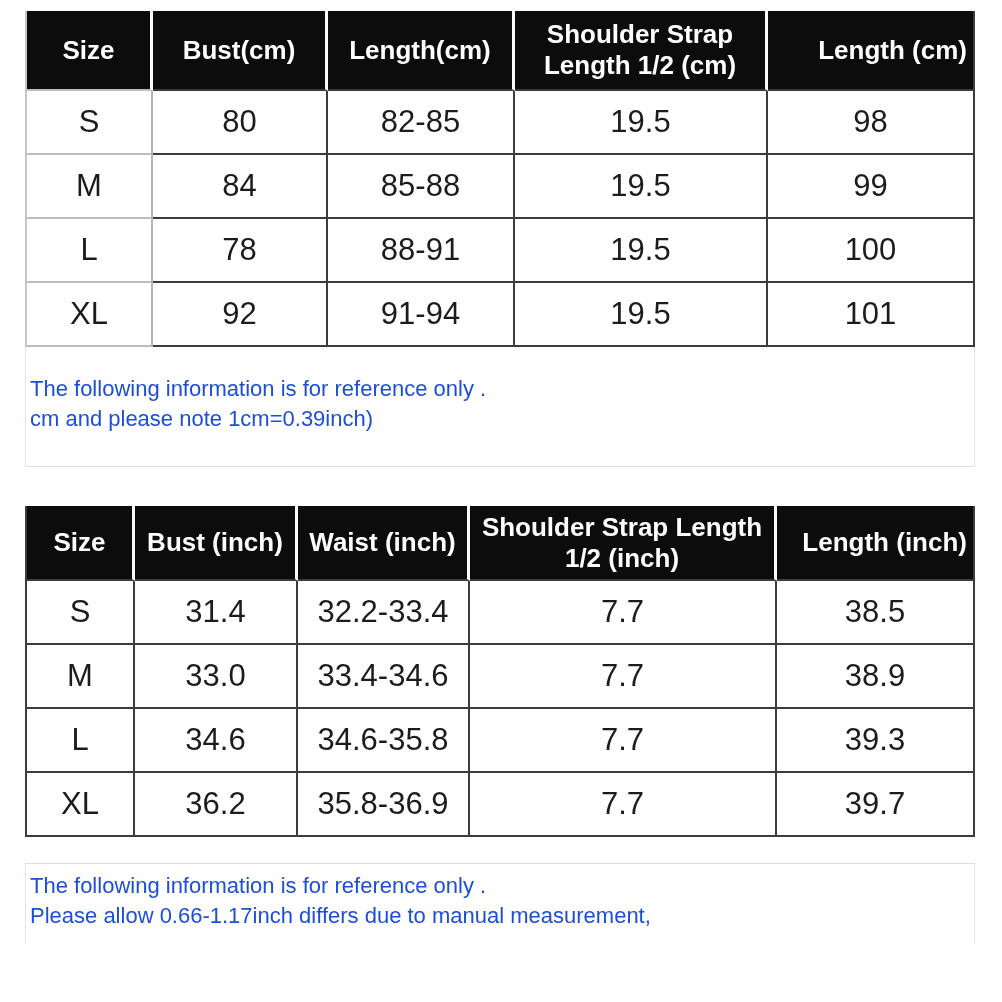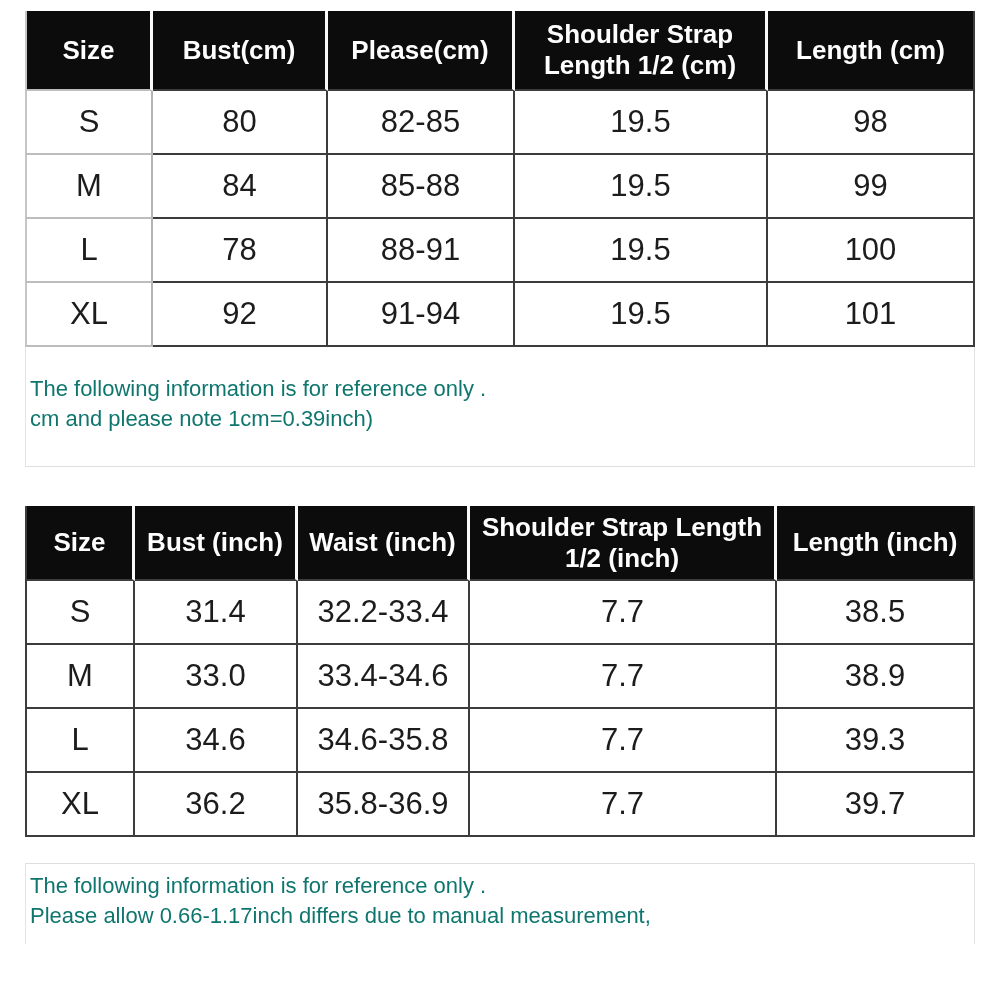--- a/index.html
+++ b/index.html
@@ -26,21 +26,21 @@
     color: #fefefe;
     font-weight: bold;
     font-size: 26px;
     line-height: 31px;
     text-align: center;
     vertical-align: middle;
     border-right: 3px solid #fafafa;
     border-bottom: 2px solid #3c3c3c;
     padding: 0 6px;
   }
-  table.sz th:last-child { border-right: 2px solid #3c3c3c; }
+  table.sz th:last-child { border-right: 2px solid #3c3c3c; text-align: right; }
   table.sz td {
     background: #ffffff;
     color: #1c1c1c;
     font-size: 31px;
     text-align: center;
     vertical-align: middle;
     border-right: 2px solid #3c3c3c;
     border-bottom: 2px solid #3c3c3c;
     padding: 0 2px;
     overflow: hidden;
@@ -67,21 +67,21 @@
   .t2 col.c0 { width: 110px; }
   .t2 col.c1 { width: 163px; }
   .t2 col.c2 { width: 172px; }
   .t2 col.c3 { width: 307px; }
   .t2 col.c4 { width: 198px; }
   .t2 th:first-child, .t2 td:first-child { border-left: 2px solid #3c3c3c; }
 
   .note {
     font-size: 22px;
     line-height: 30px;
-    color: #0f766e;
+    color: #1d4ed8;
   }
   .note-cm {
     border-left: 1px solid #e4e4e4;
     border-right: 1px solid #e4e4e4;
     border-bottom: 1px solid #dedede;
     padding: 27px 8px 32px 4px;
   }
   .note-inch {
     margin-top: 26px;
     border-left: 1px solid #e4e4e4;
@@ -101,21 +101,21 @@
       <col class="c0">
         <col class="c1">
         <col class="c2">
         <col class="c3">
         <col class="c4">
     </colgroup>
     <thead>
       <tr>
         <th>Size</th>
         <th>Bust(cm)</th>
-        <th>Please(cm)</th>
+        <th>Length(cm)</th>
         <th>Shoulder Strap Length 1/2 (cm)</th>
         <th>Length (cm)</th>
       </tr>
     </thead>
     <tbody>
       <tr>
         <td>S</td>
         <td>80</td>
         <td>82-85</td>
         <td>19.5</td>

